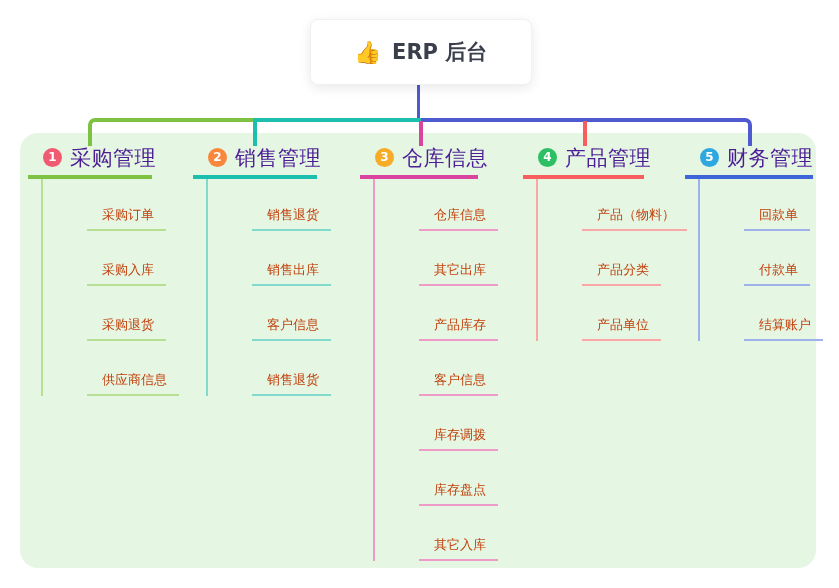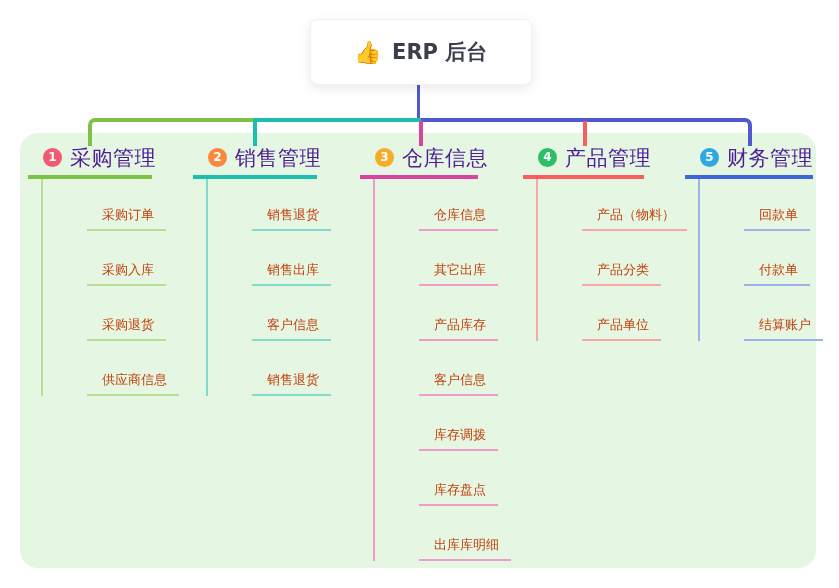--- a/index.html
+++ b/index.html
@@ -102,21 +102,21 @@
       <span class="num" style="background: rgb(246, 172, 41);">3</span>
       <span class="blabel">仓库信息</span>
     </div>
     <div class="children">
           <div class="child">仓库信息</div>
           <div class="child">其它出库</div>
           <div class="child">产品库存</div>
           <div class="child">客户信息</div>
           <div class="child">库存调拨</div>
           <div class="child">库存盘点</div>
-          <div class="child">出库库明细</div>
+          <div class="child">其它入库</div>
         </div>
   </div>
 
   <div class="branch b3" style="--c: #f75f5f; --light: #faa7a7;">
     <div class="blabel-row">
       <span class="num" style="background: rgb(44, 191, 100);">4</span>
       <span class="blabel">产品管理</span>
     </div>
     <div class="children">
           <div class="child">产品（物料）</div>

